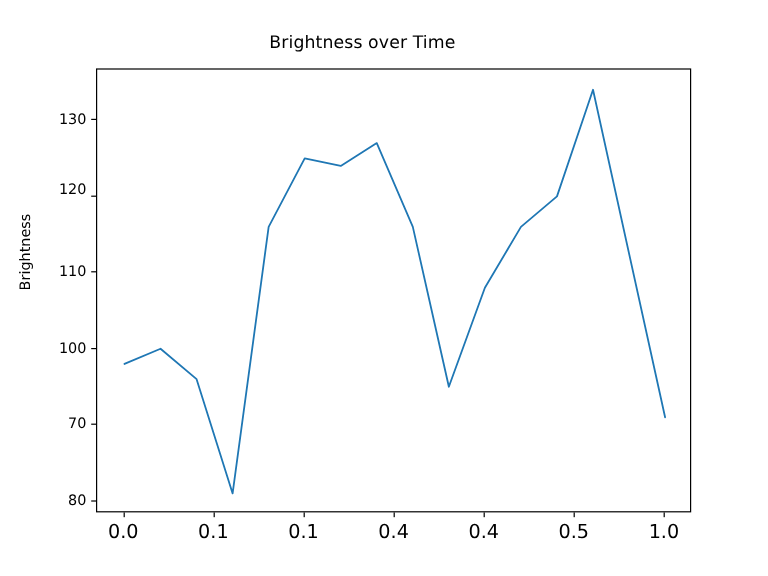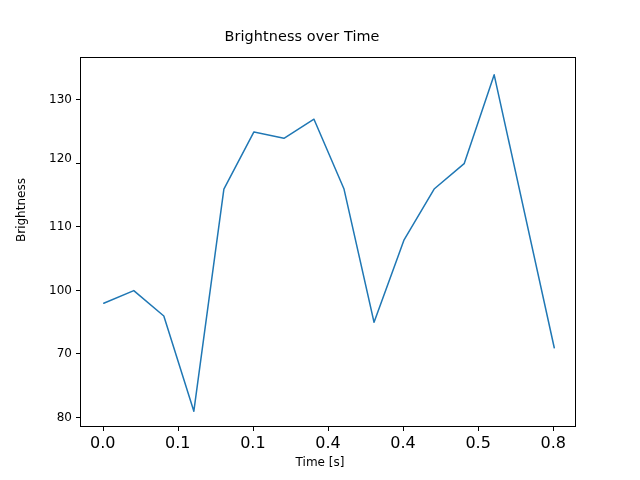--- a/index.html
+++ b/index.html
@@ -138,19 +138,18 @@
       <div class="xtick-label" style="left: 177.833px; top: 433px;">0.1</div>
       <div class="xtick-mark" style="left: 252.917px; top: 427px;"></div>
       <div class="xtick-label" style="left: 252.917px; top: 433px;">0.1</div>
       <div class="xtick-mark" style="left: 328px; top: 427px;"></div>
       <div class="xtick-label" style="left: 328px; top: 433px;">0.4</div>
       <div class="xtick-mark" style="left: 403.083px; top: 427px;"></div>
       <div class="xtick-label" style="left: 403.083px; top: 433px; text-align: right;">0.4</div>
       <div class="xtick-mark" style="left: 478.167px; top: 427px;"></div>
       <div class="xtick-label" style="left: 478.167px; top: 433px;">0.5</div>
       <div class="xtick-mark" style="left: 553.25px; top: 427px;"></div>
-      <div class="xtick-label" style="left: 553.25px; top: 433px;">0.8</div>
+      <div class="xtick-label" style="left: 553.25px; top: 433px;">1.0</div>
     </div>
 
   <div id="ylabel">Brightness</div>
-  <div id="xlabel">Time [s]</div>
 
 </div>
 
 </body></html>

